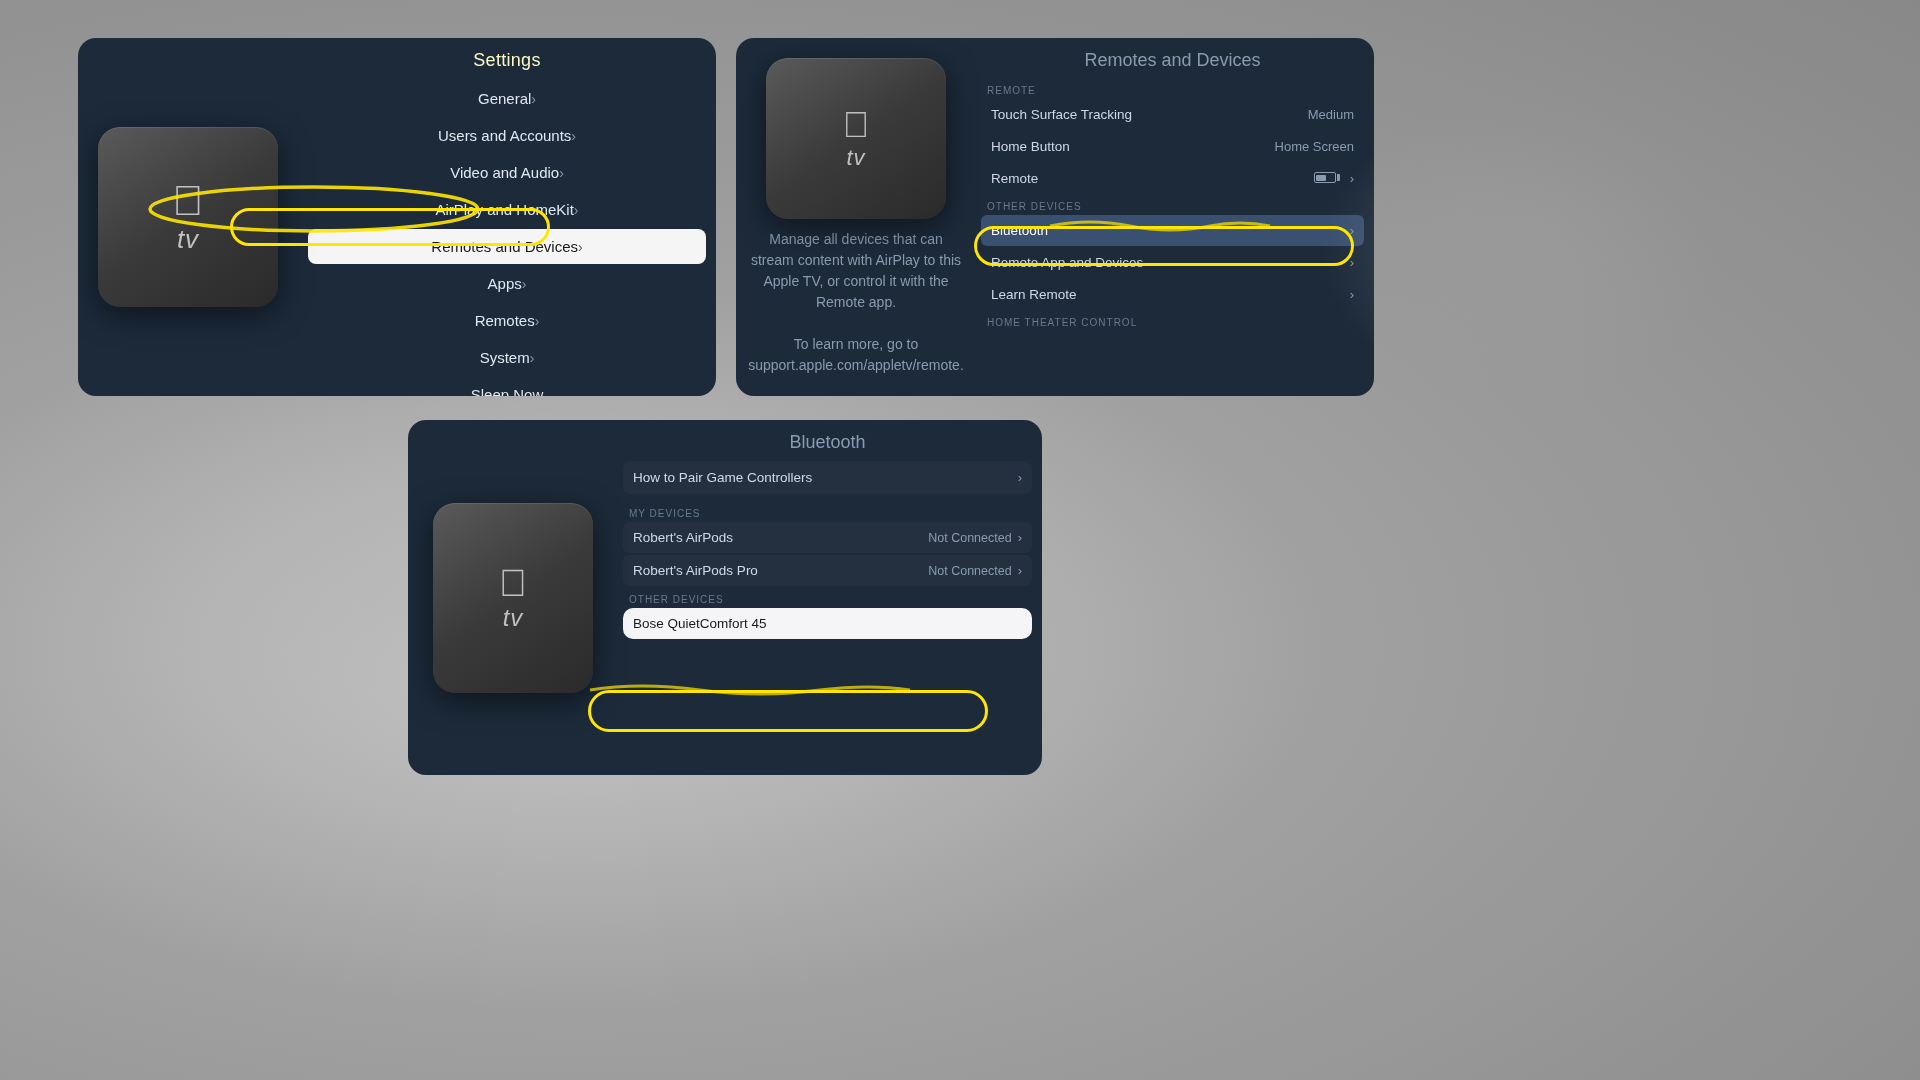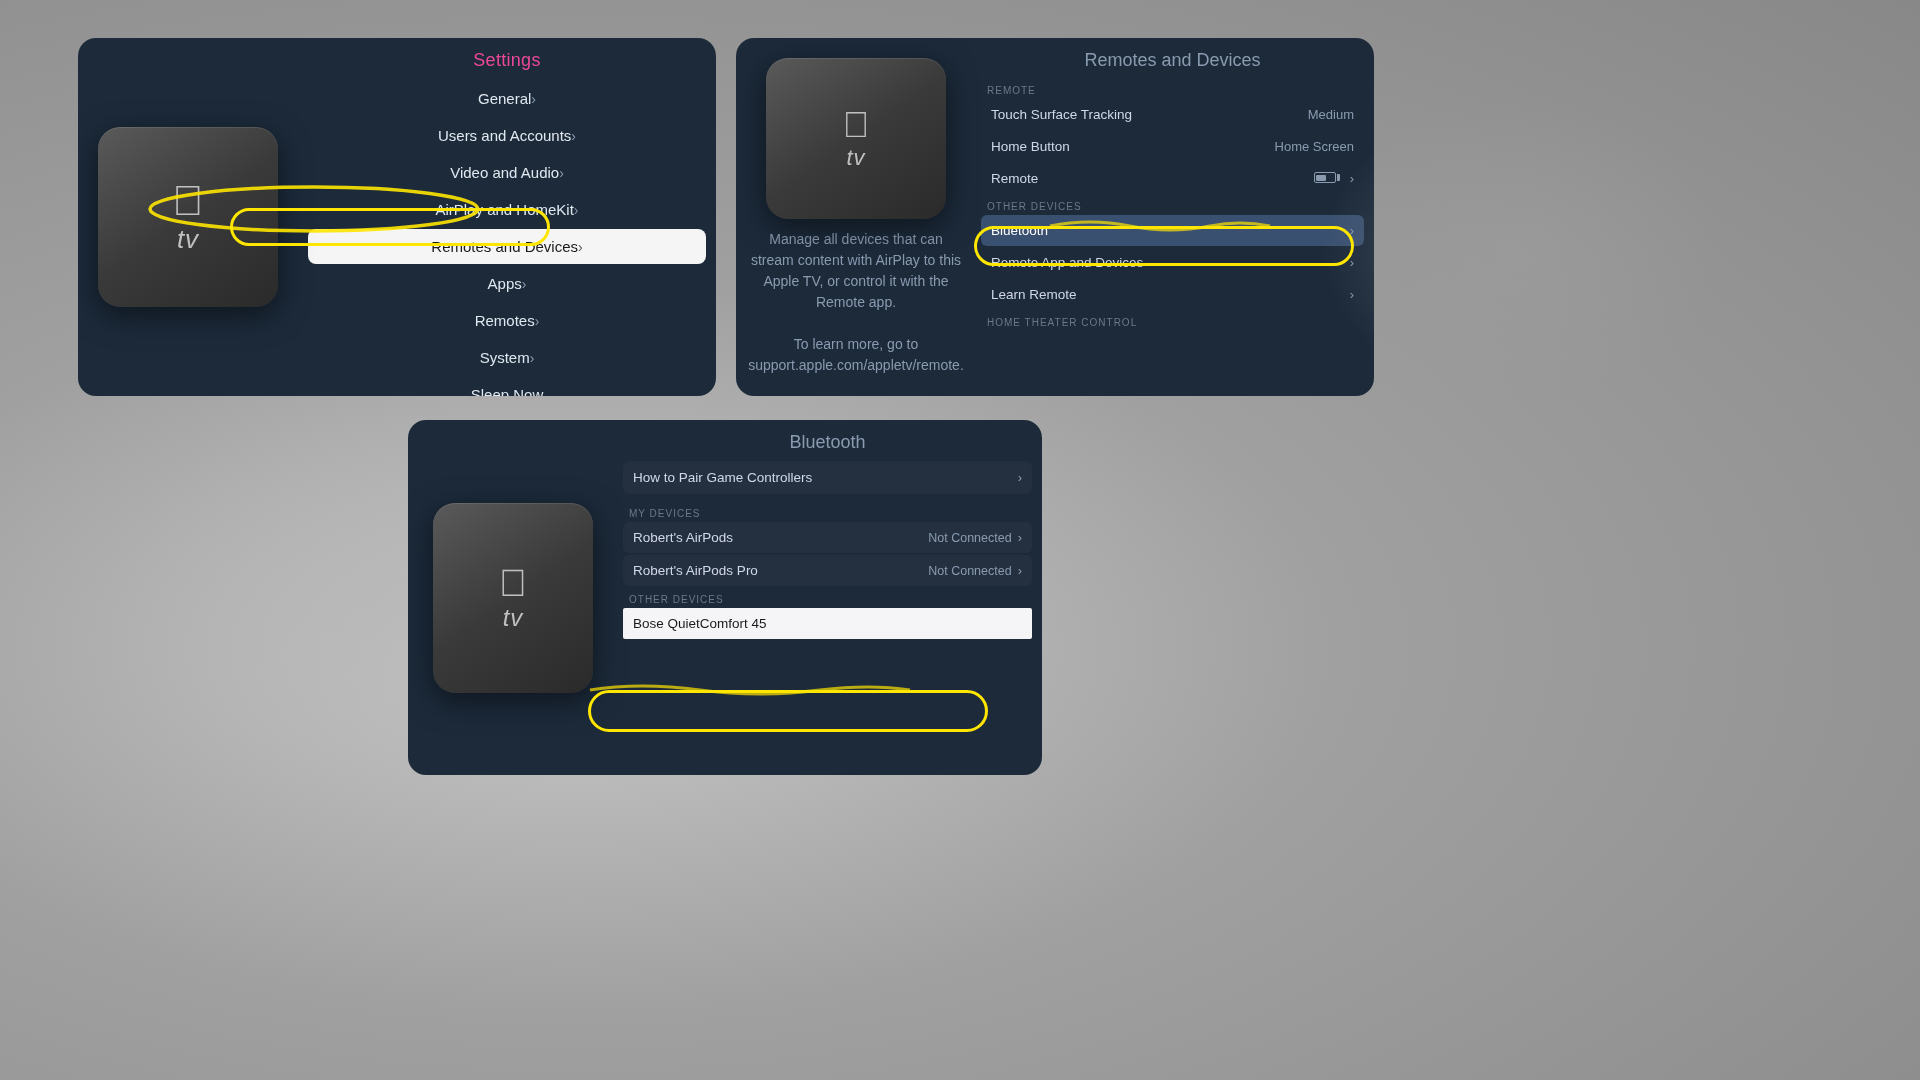--- a/index.html
+++ b/index.html
@@ -100,21 +100,21 @@
     .settings-right {
       flex: 1;
       padding: 12px 10px 10px 10px;
       display: flex;
       flex-direction: column;
       gap: 0;
     }
 
     .settings-panel-title {
       text-align: center;
-      color: #ec4899;
+      color: #fef9c3;
       font-size: 18px;
       font-weight: 400;
       margin-bottom: 10px;
       letter-spacing: 0.3px;
     }
 
     .menu-item {
       display: flex;
       align-items: center;
       justify-content: center;
@@ -285,21 +285,21 @@
       border-radius: 6px;
       color: #d0d8e8;
       font-size: 13.5px;
       margin-bottom: 2px;
       cursor: pointer;
     }
 
     .bt-device-item.highlighted {
       background: #f5f5f7;
       color: #1a1a1a;
-      border-radius: 2px;
+      border-radius: 10px;
     }
 
     .bt-device-item .bt-right {
       display: flex;
       align-items: center;
       gap: 6px;
       color: #8a9bb0;
       font-size: 12.5px;
     }
 

